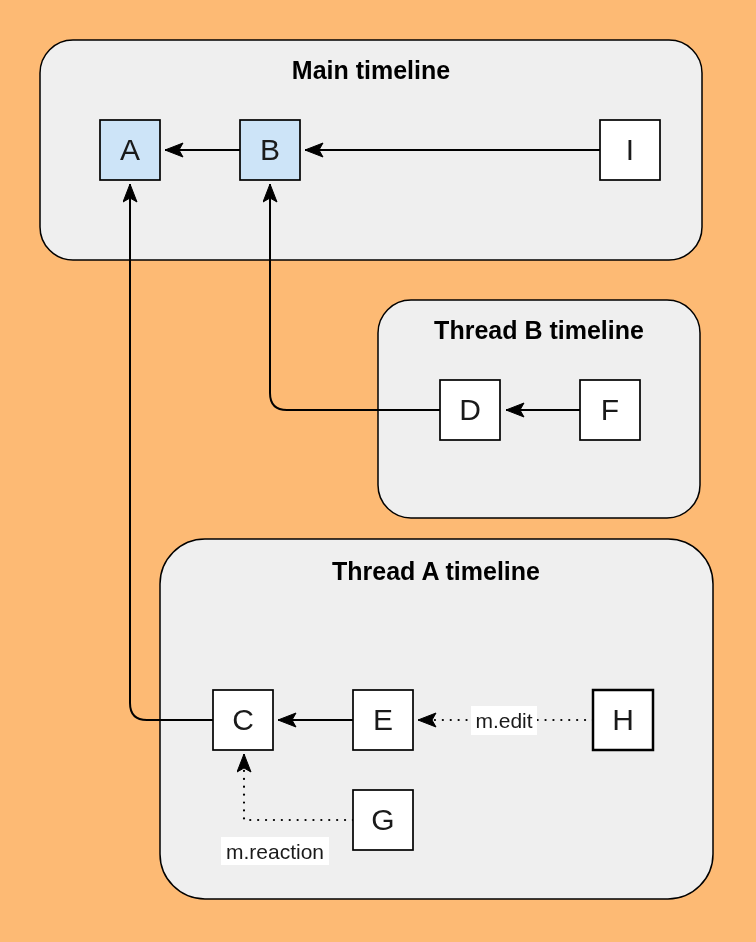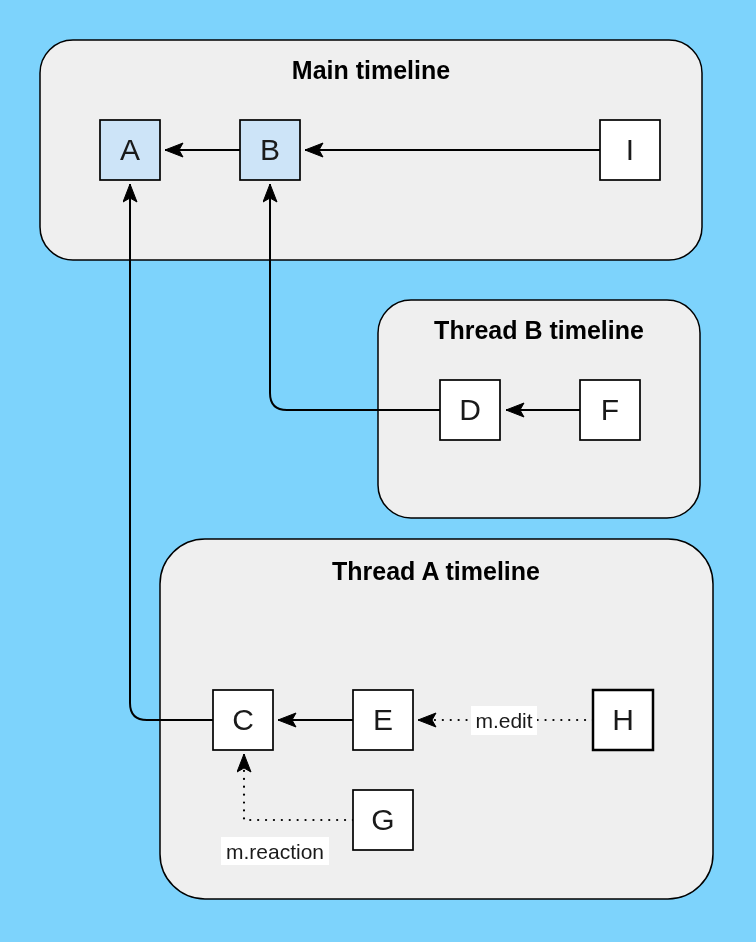--- a/index.html
+++ b/index.html
@@ -4,21 +4,21 @@
 <style>
   html, body {
     margin: 0;
     padding: 0;
     background: #ffffff;
     font-family: "Liberation Sans", sans-serif;
   }
   .canvas-wrap {
     width: 756px;
     height: 942px;
-    background: #7dd3fc;
+    background: #fdba74;
     position: relative;
   }
   svg { display: block; }
   .container-title {
     font-size: 25px;
     font-weight: bold;
     fill: #000000;
     text-anchor: middle;
   }
   .node-label {

